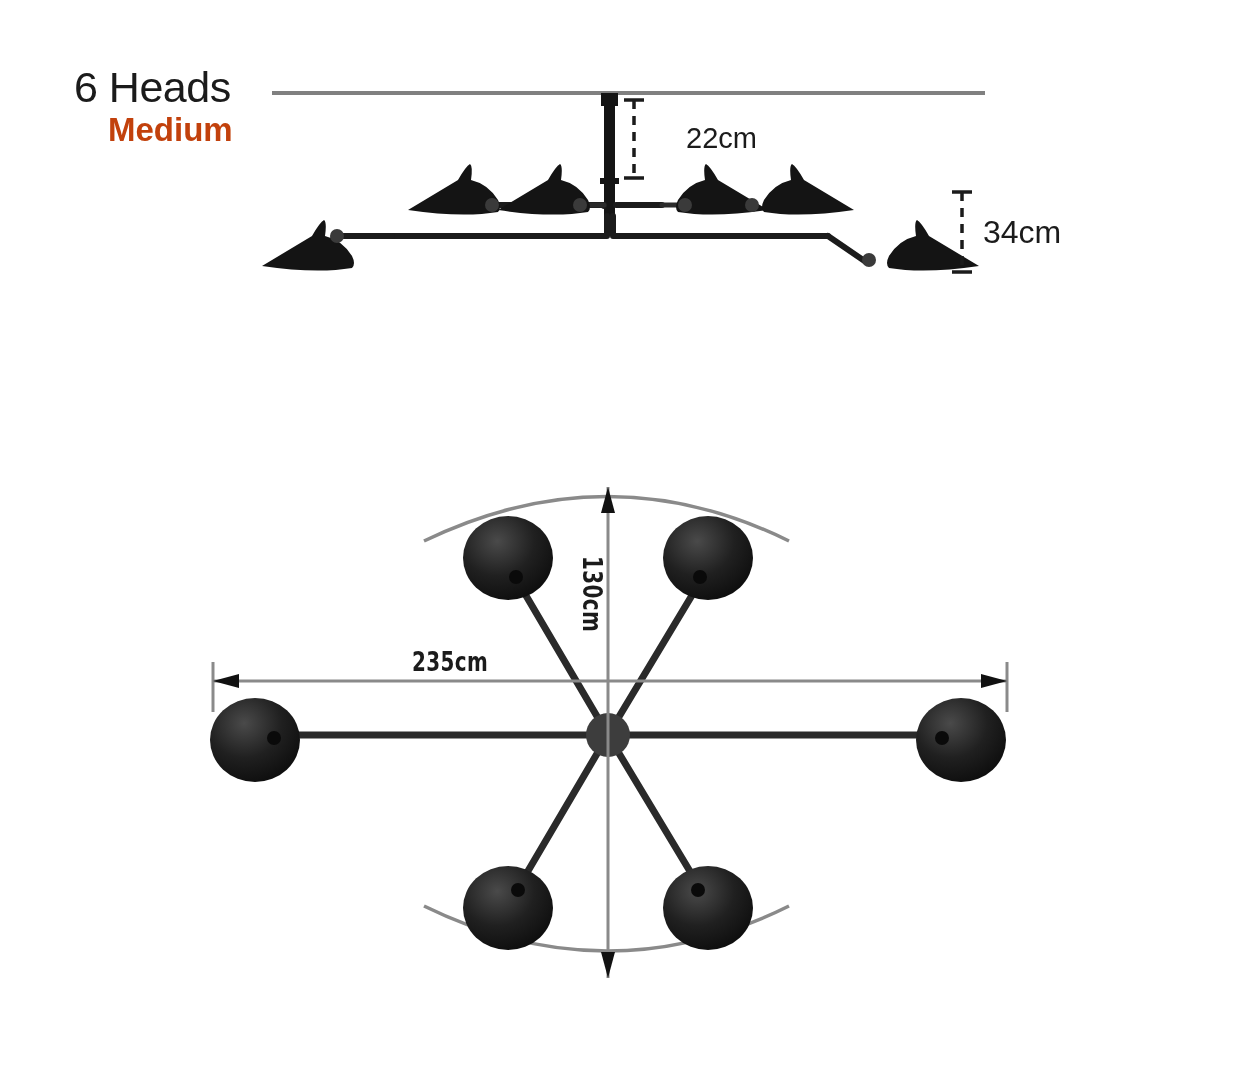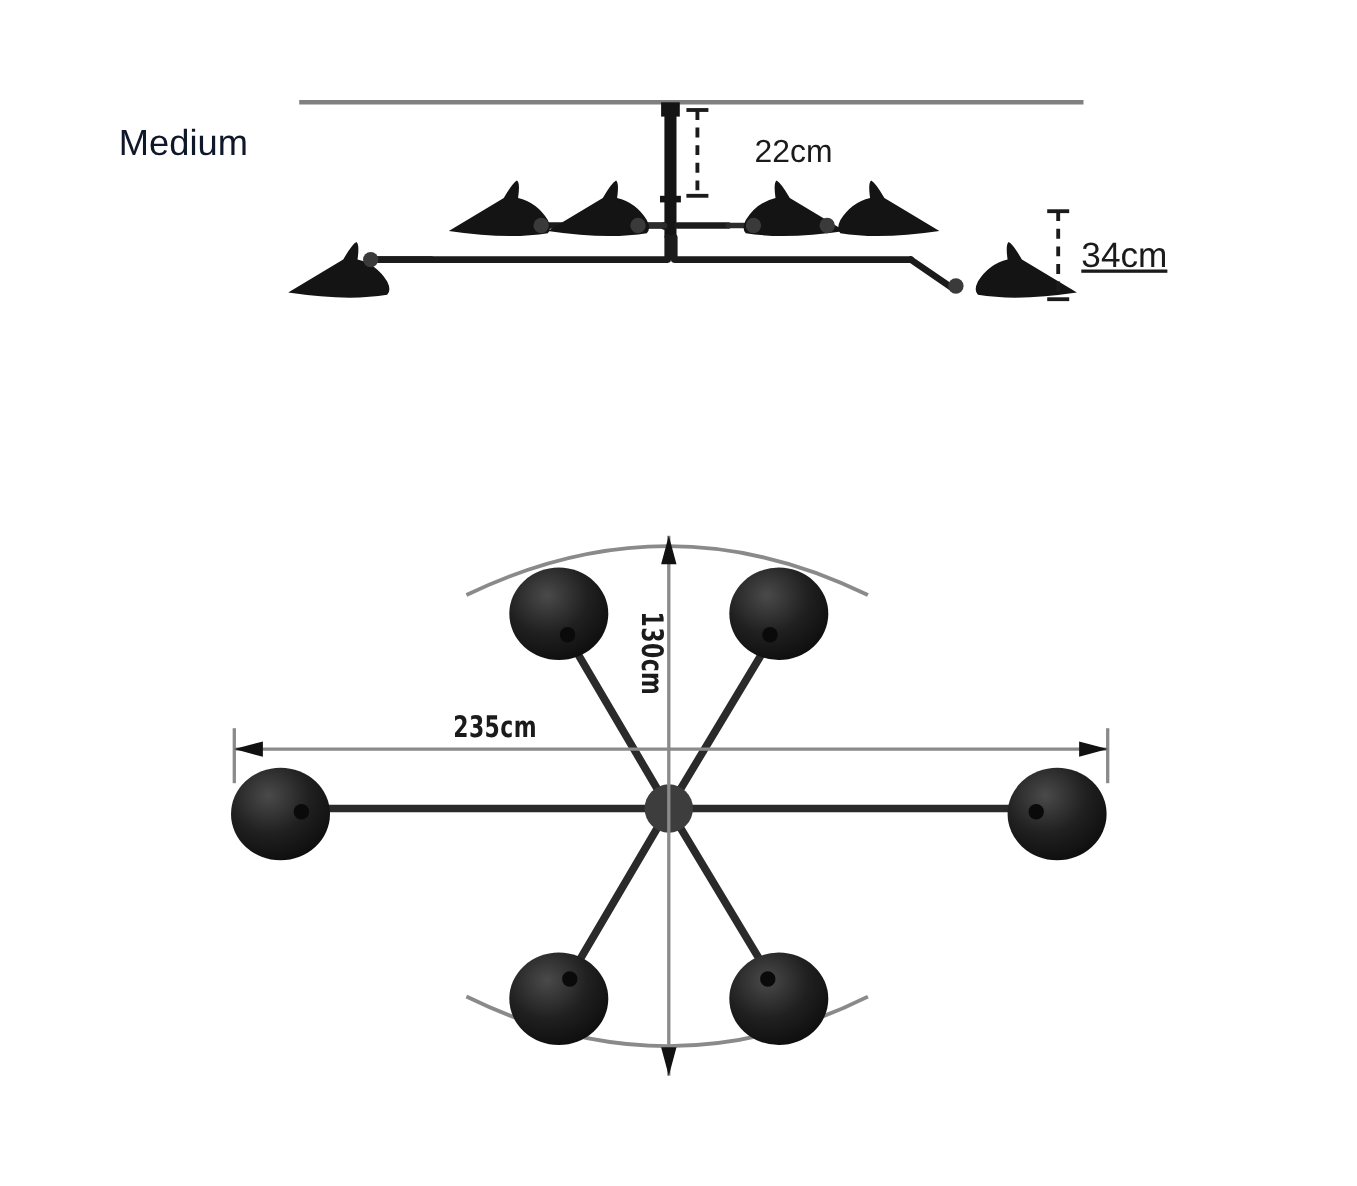--- a/index.html
+++ b/index.html
@@ -29,42 +29,41 @@
     color: #1b1b1b;
     letter-spacing: -0.5px;
     line-height: 1;
     white-space: nowrap;
   }
   .label-medium {
     position: absolute;
     left: 108px;
     top: 113px;
     font-size: 33px;
-    font-weight: 400;
-    color: #0f172a;
+    font-weight: 700;
+    color: #c2410c;
     line-height: 1;
     white-space: nowrap;
   }
   .dim-text {
     position: absolute;
     font-family: "Liberation Sans", sans-serif;
     color: #1b1b1b;
     white-space: nowrap;
     line-height: 1;
   }
   .dim-22 {
     left: 686px;
     top: 124px;
     font-size: 29px;
   }
   .dim-34 {
     left: 983px;
     top: 216px;
     font-size: 32px;
-    text-decoration: underline;
   }
   .dim-235 {
     left: 412px;
     top: 648px;
     font-size: 27px;
     font-weight: bold;
     font-family: "DejaVu Sans Condensed", "Liberation Sans Narrow", "Liberation Sans", sans-serif;
     transform: scaleX(0.82);
     transform-origin: left top;
     letter-spacing: 0.5px;
@@ -78,20 +77,21 @@
     transform: rotate(90deg) scaleX(0.82);
     transform-origin: left top;
     letter-spacing: 0.5px;
   }
 </style>
 </head>
 <body>
 
 <div id="diagram-root">
 
+  <div class="label-heads">6 Heads</div>
   <div class="label-medium">Medium</div>
 
   <div class="dim-text dim-22">22cm</div>
   <div class="dim-text dim-34">34cm</div>
   <div class="dim-text dim-235">235cm</div>
   <div class="dim-text dim-130">130cm</div>
 
   <svg width="1234" height="1078" viewBox="0 0 1234 1078" style="position:absolute;left:0;top:0;">
 
     <defs>

